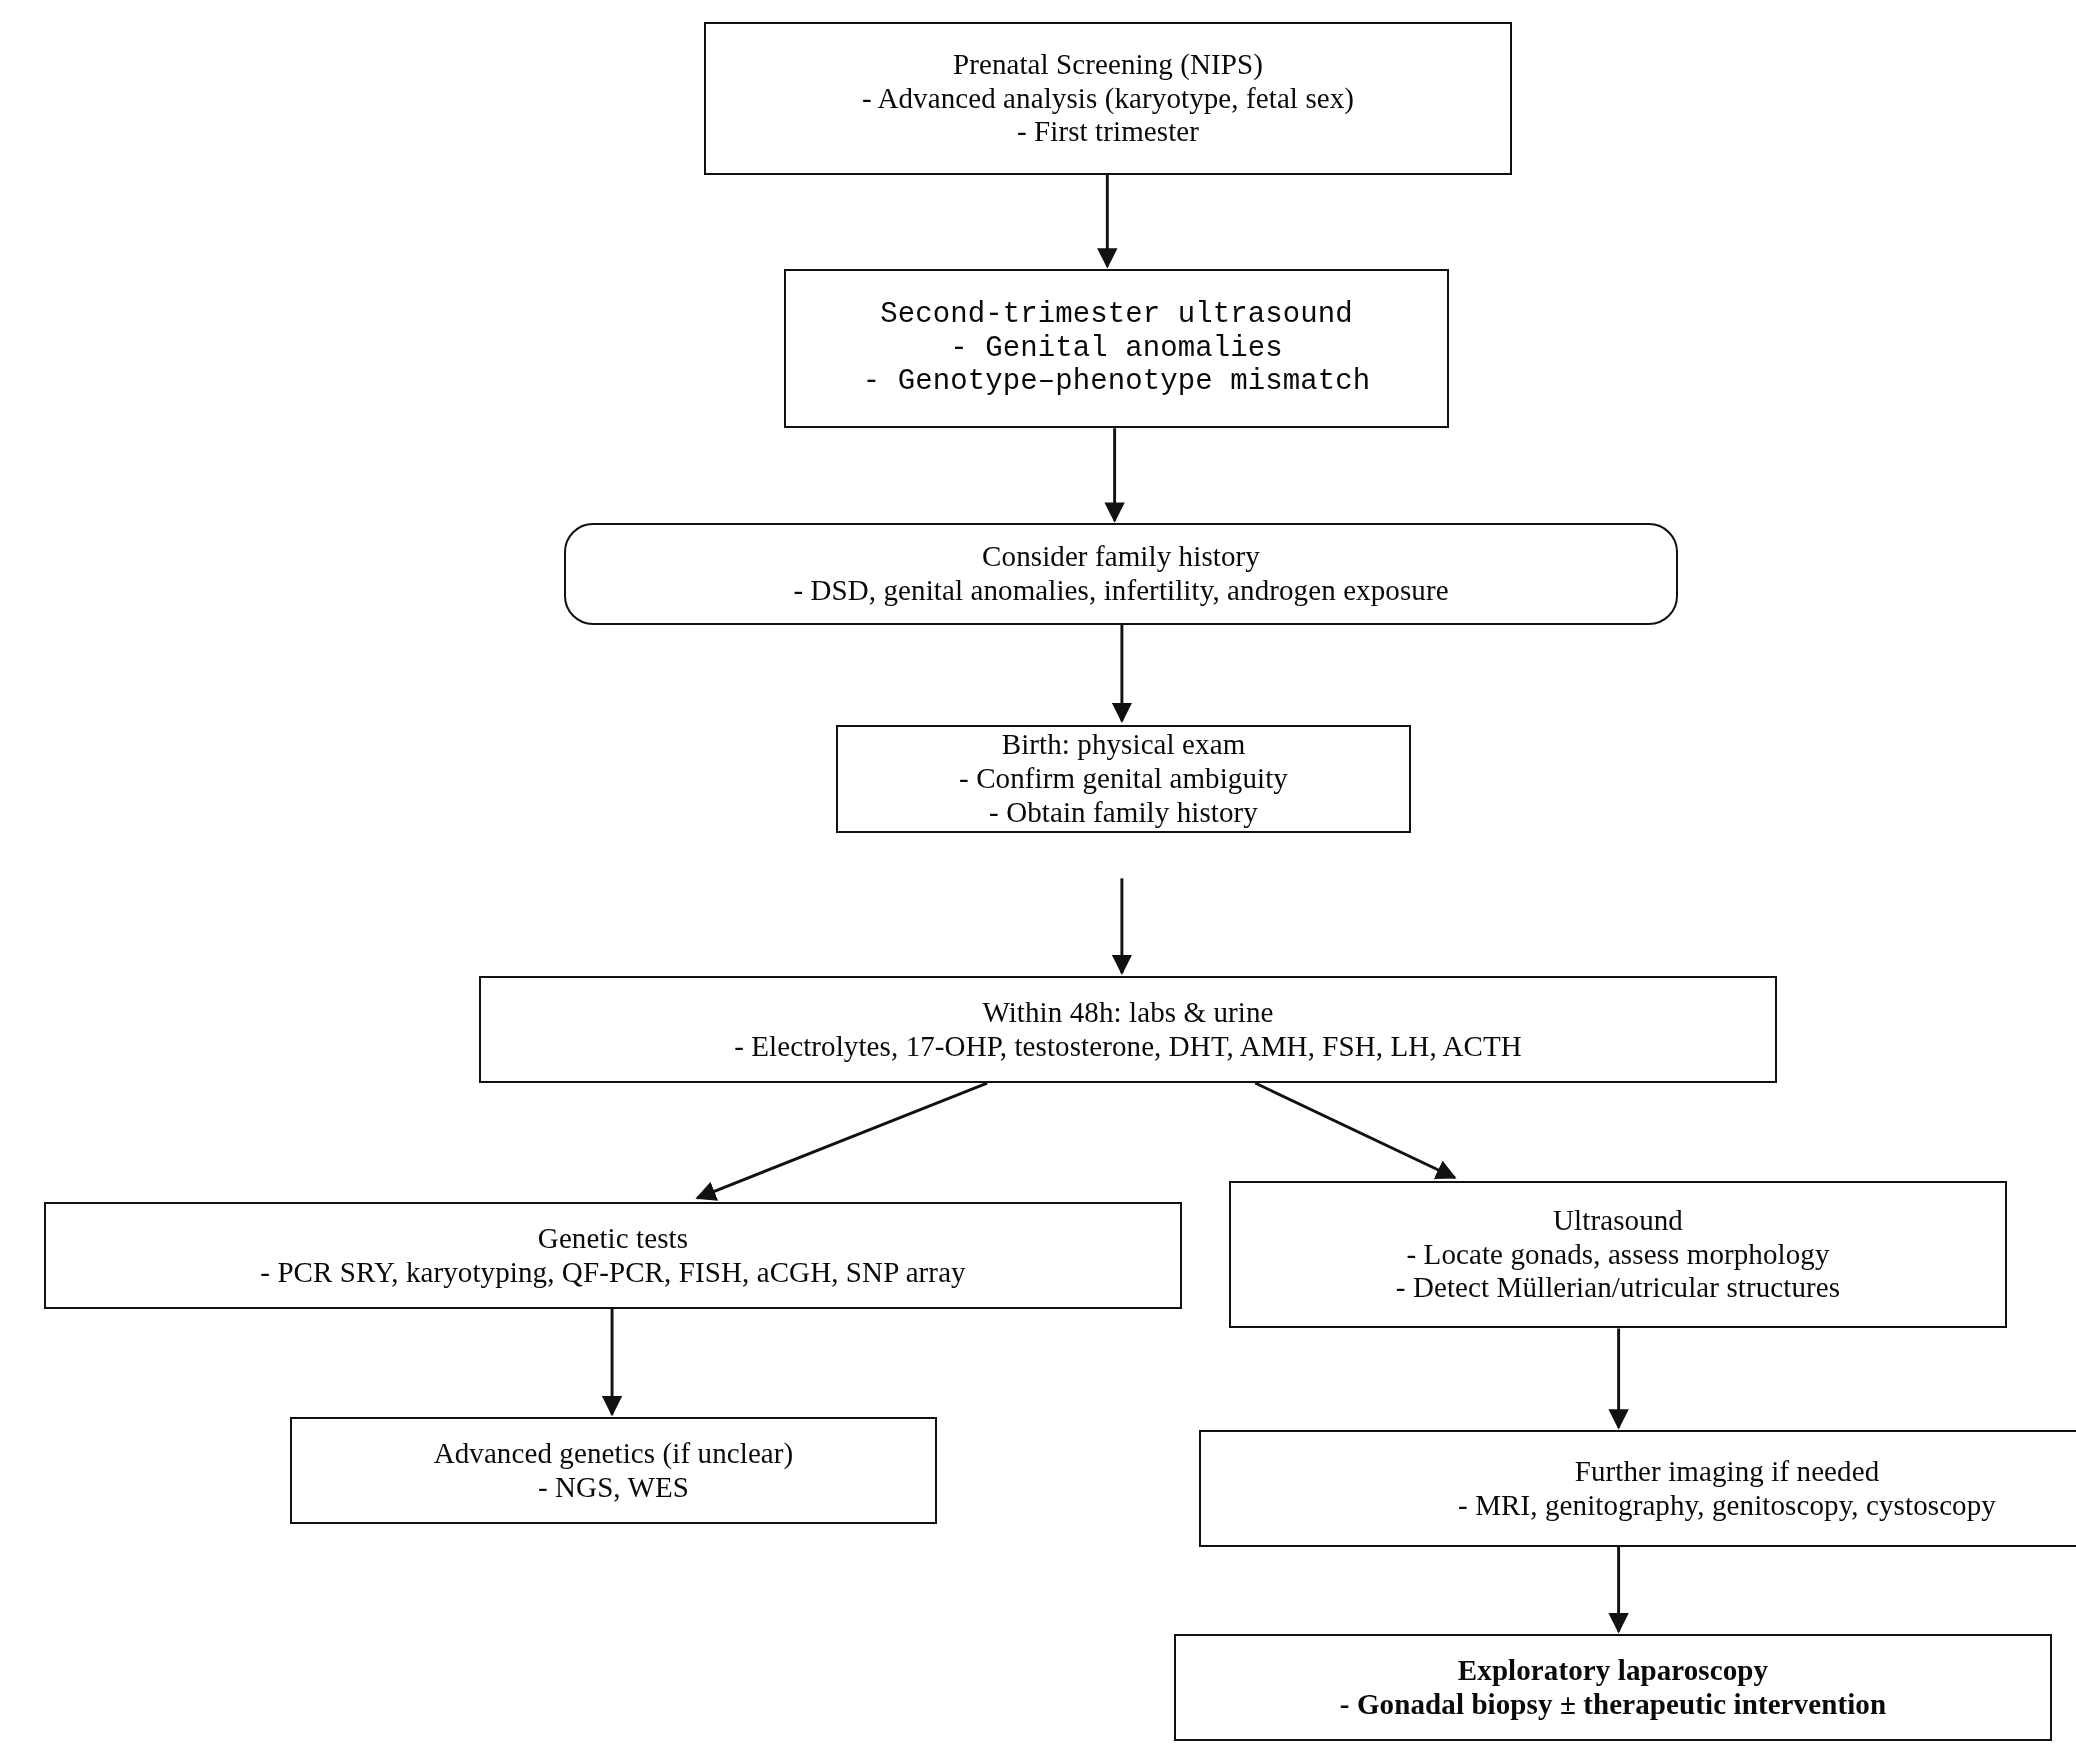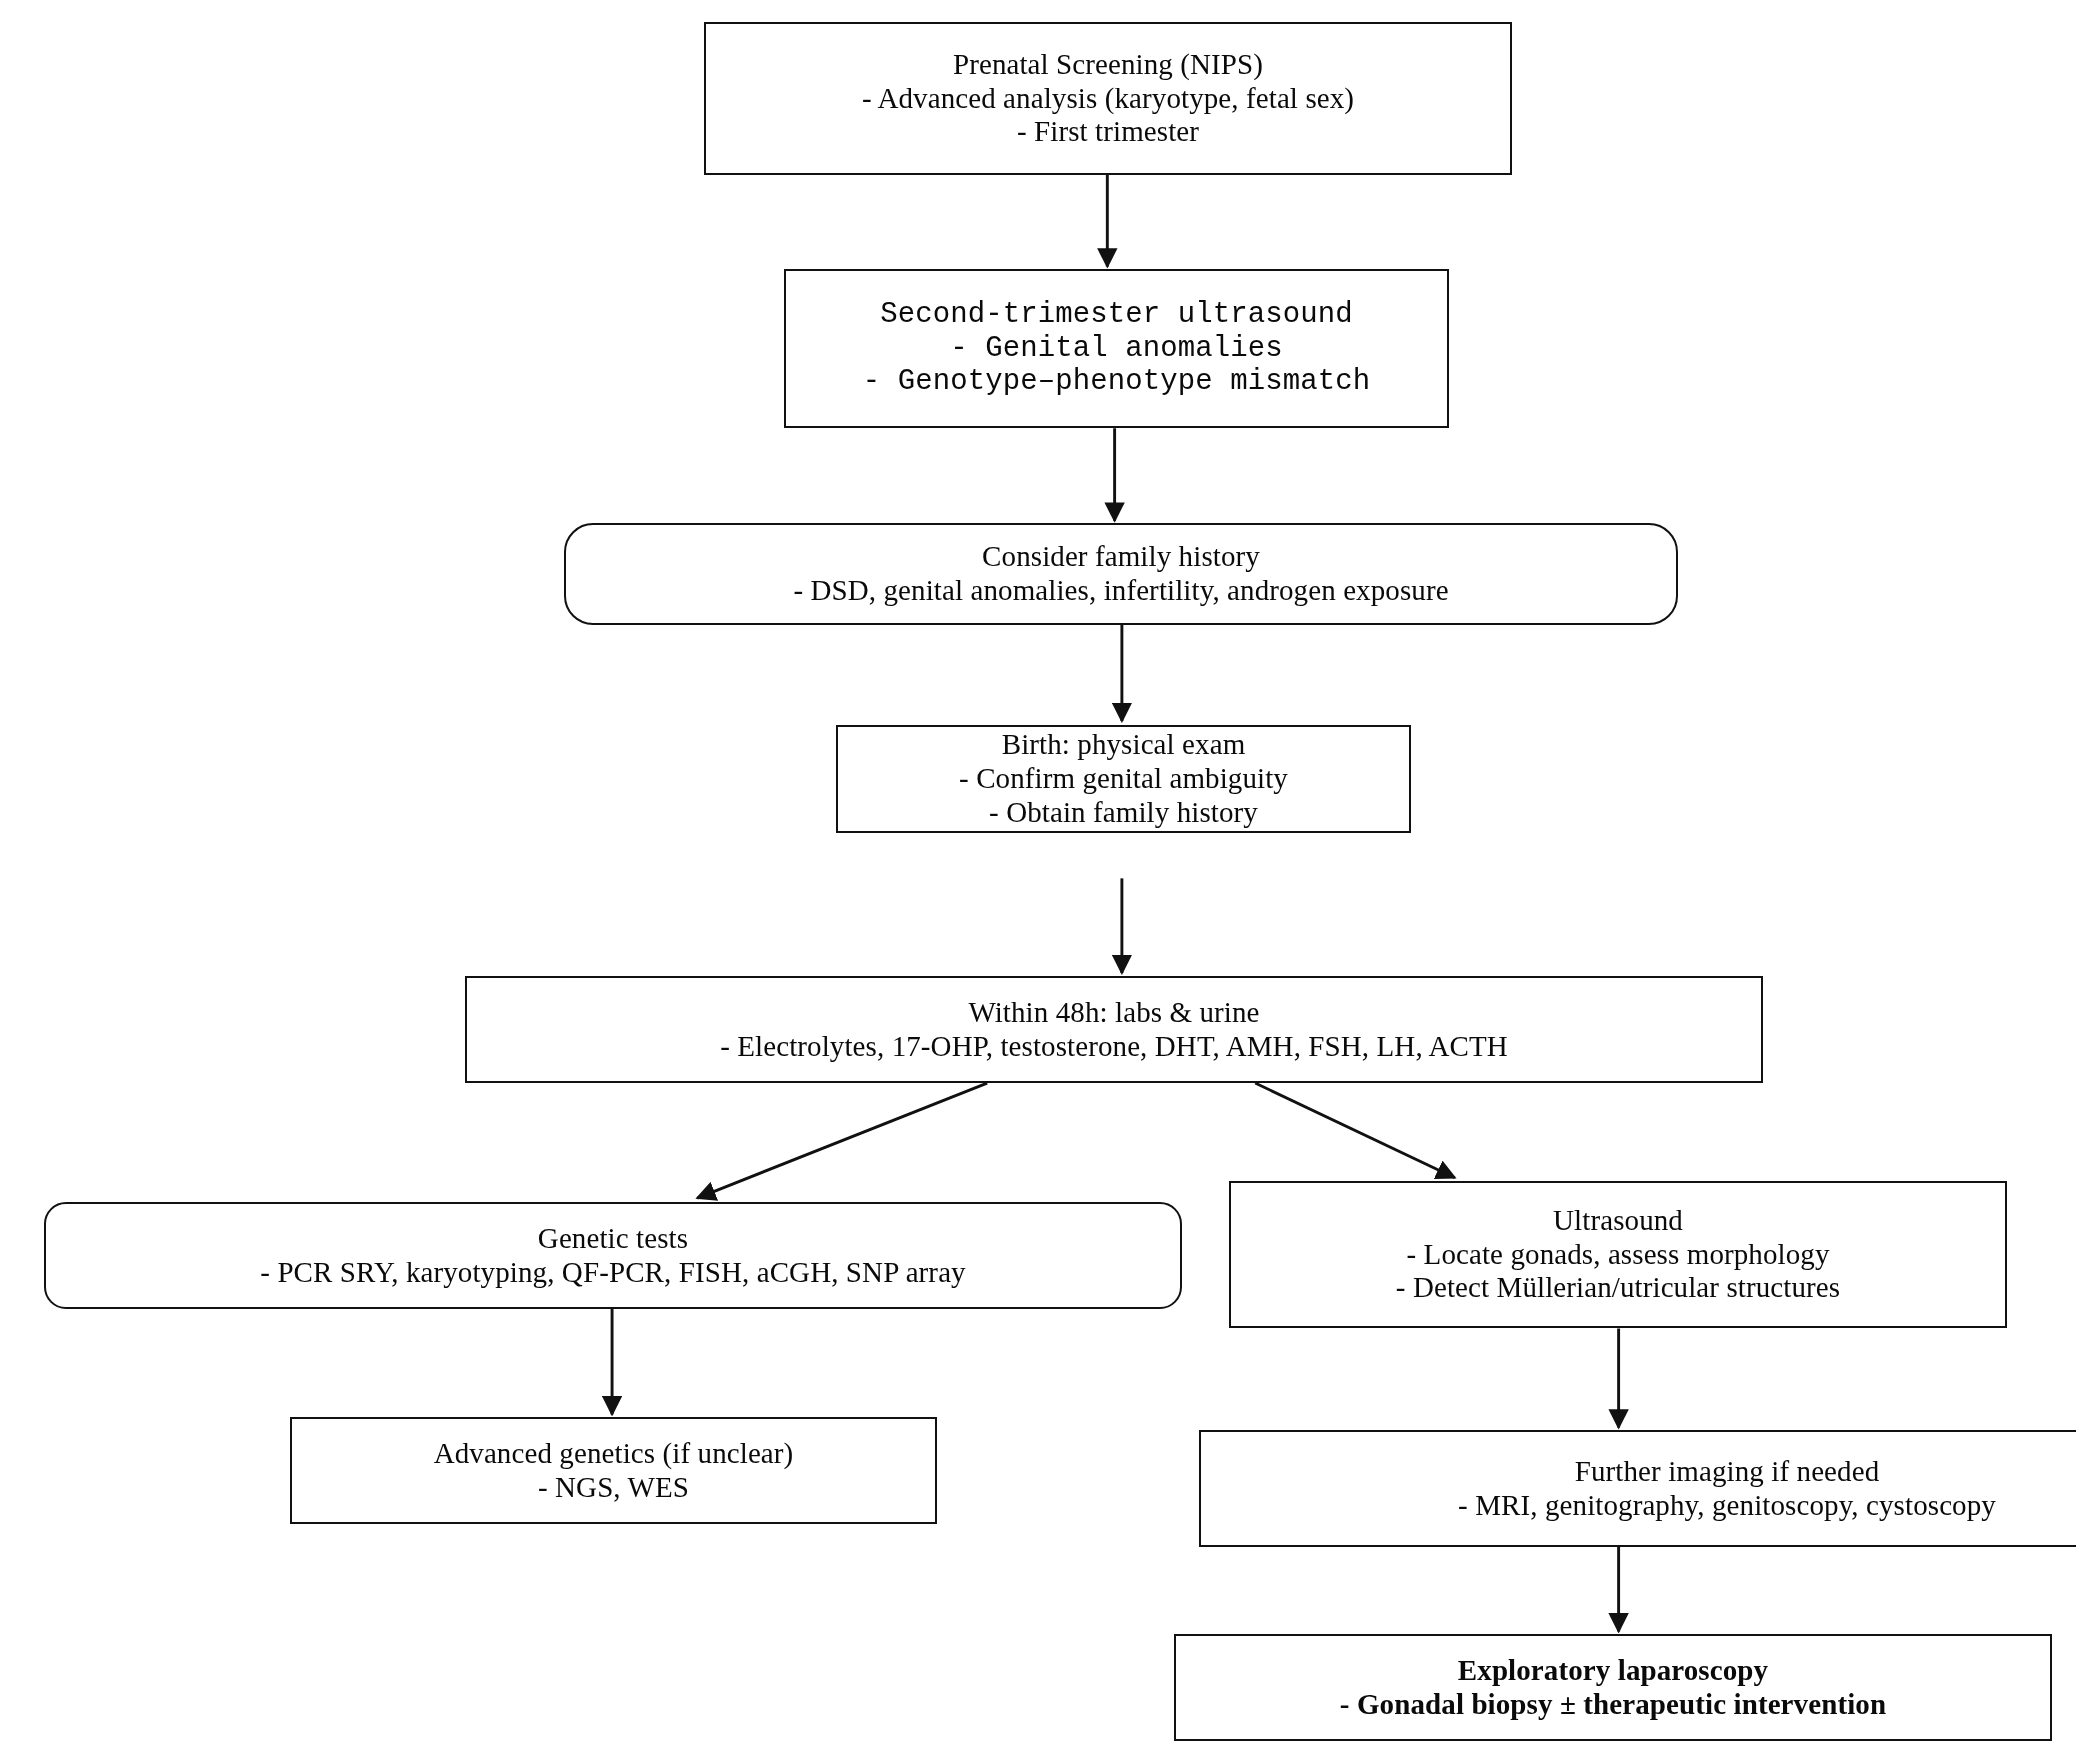--- a/index.html
+++ b/index.html
@@ -83,26 +83,26 @@
     <span class="line">Consider family history</span>
     <span class="line">- DSD, genital anomalies, infertility, androgen exposure</span>
   </div>
 
   <div class="node" style="left:836px; top:725px; width:575px; height:108px;">
     <span class="line">Birth: physical exam</span>
     <span class="line">- Confirm genital ambiguity</span>
     <span class="line">- Obtain family history</span>
   </div>
 
-  <div class="node" style="left:465px; top:976px; width:1298px; height:107px;">
+  <div class="node" style="left:479px; top:976px; width:1298px; height:107px;">
     <span class="line">Within 48h: labs &amp; urine</span>
     <span class="line">- Electrolytes, 17-OHP, testosterone, DHT, AMH, FSH, LH, ACTH</span>
   </div>
 
-  <div class="node" style="left:44px; top:1202px; width:1138px; height:107px;border-radius:22px;">
+  <div class="node" style="left:44px; top:1202px; width:1138px; height:107px;">
     <span class="line">Genetic tests</span>
     <span class="line">- PCR SRY, karyotyping, QF-PCR, FISH, aCGH, SNP array</span>
   </div>
 
   <div class="node" style="left:1229px; top:1181px; width:778px; height:147px;">
     <span class="line">Ultrasound</span>
     <span class="line">- Locate gonads, assess morphology</span>
     <span class="line">- Detect Müllerian/utricular structures</span>
   </div>
 

